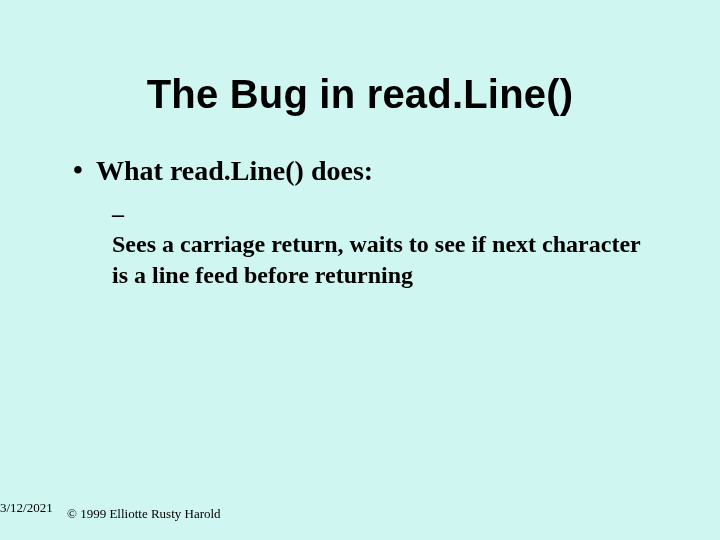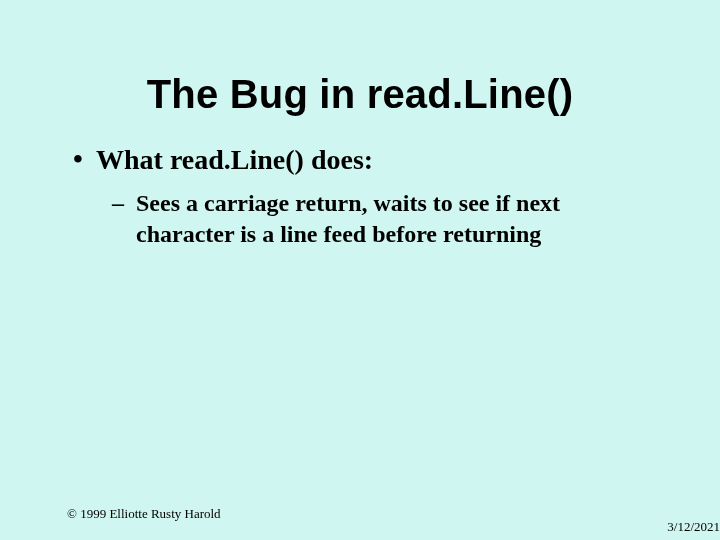--- a/index.html
+++ b/index.html
@@ -25,21 +25,21 @@
     left: 0;
     width: 720px;
     text-align: center;
     font-family: Arial, Helvetica, sans-serif;
     font-weight: bold;
     font-size: 40px;
     letter-spacing: 0.2px;
   }
   .body {
     position: absolute;
-    top: 144px;
+    top: 155px;
     left: 60px;
     width: 600px;
   }
   .b1 {
     font-size: 28px;
     font-weight: bold;
     margin-bottom: 12px;
     display: flex;
     align-items: flex-start;
   }
@@ -53,20 +53,21 @@
     content: "\2022";
     font-size: 28px;
   }
   .b1 .txt { flex: 1; line-height: 1.15; }
   .b2 {
     font-size: 24px;
     font-weight: bold;
     margin: 0 0 18px 52px;
     display: flex;
     align-items: flex-start;
+    flex-direction: column;
   }
   .b2 .dash {
     width: 24px;
     flex: 0 0 24px;
     line-height: 1.25;
   }
   .b2 .dash::before {
     content: "\2013";
   }
   .b2 .txt { flex: 1; line-height: 1.28; }
@@ -74,22 +75,22 @@
     position: absolute;
     left: 32px;
     bottom: 18px;
     font-size: 13px;
     margin-left: 35px;
   }
   .footer-center {
     position: absolute;
     left: 0;
     width: 720px;
-    bottom: 5px;
-    text-align: right;
+    bottom: 24px;
+    text-align: left;
     font-size: 13px;
   }
 </style>
 </head>
 <body>
 
 <div class="slide">
   <div class="title">The Bug in read.Line()</div>
 
   <div class="body">

